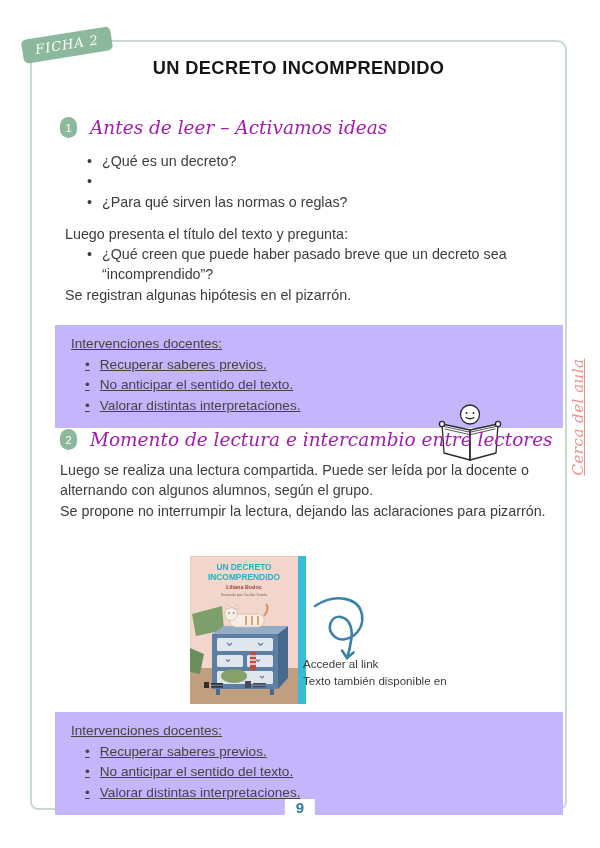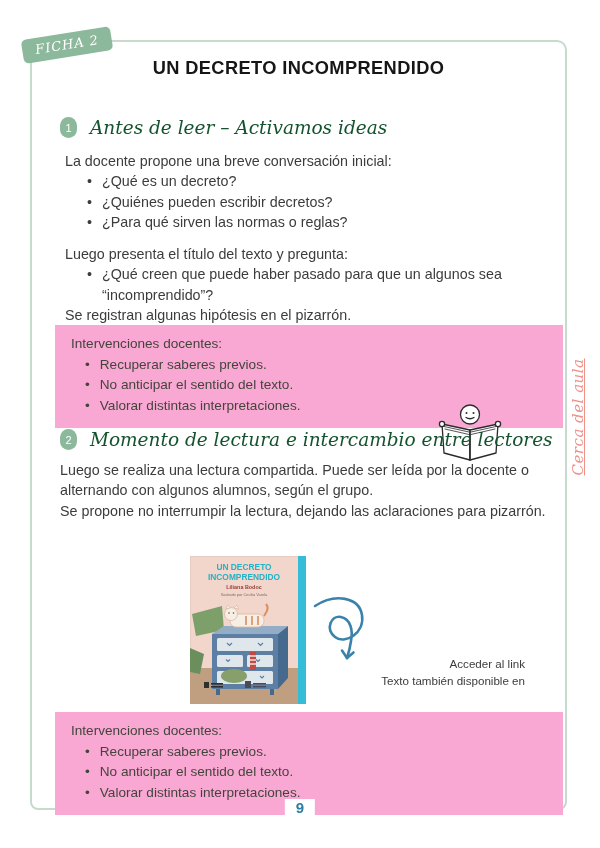--- a/index.html
+++ b/index.html
@@ -16,32 +16,32 @@
 
   .doc-title { left:30px; top:57px; width:537px; text-align:center;
     font-weight:bold; font-size:19px; letter-spacing:.4px; color:#161616;
     transform:scaleX(.96); }
 
   .section-row { display:flex; align-items:center; gap:13px; }
   .sec-badge { width:17px; height:21px; border-radius:9px; background:#8cb89c;
     color:#fff; font-size:11px; display:flex; align-items:center; justify-content:center;
     flex:0 0 auto; font-family:"Liberation Sans",sans-serif; }
   .sec-heading { font-family:"DejaVu Serif", serif; font-style:italic;
-    font-size:18.5px; color:#14532d; white-space:nowrap; }
+    font-size:18.5px; color:#a21caf; white-space:nowrap; }
 
   .body-text { font-size:14.3px; line-height:1.42; color:#3c3c3c; }
   .bullets { list-style:none; }
   .bullets li { display:flex; gap:10px; padding-left:22px; }
   .bullets .dot { flex:0 0 auto; }
 
-  .ybox { left:55px; width:508px; background:#f9a8d4; padding:9px 16px 11px;
-    font-size:13.6px; line-height:1.52; color:#45443c; }
+  .ybox { left:55px; width:508px; background:#c4b5fd; padding:9px 16px 11px;
+    font-size:13.6px; line-height:1.52; color:#45443c;text-decoration:underline; }
   .ybox .bullets li { padding-left:14px; }
 
-  .note { text-align:right; font-size:11.6px; line-height:1.45; color:#3c3c3c; }
+  .note { text-align:left; font-size:11.6px; line-height:1.45; color:#3c3c3c; }
 
   .side-label { left:488px; top:408px; width:180px; text-align:center;
     transform:rotate(-90deg); transform-origin:center;
     font-family:"DejaVu Serif", serif; font-style:italic; font-size:15px;
     color:#ee9189; text-decoration:underline; letter-spacing:.5px; }
 
   .page-num { left:50%; top:799px; transform:translateX(-50%);
     background:#ffffff; padding:0 11px; color:#2c7da0; font-weight:bold;
     font-size:15px; z-index:3; }
 
@@ -57,40 +57,38 @@
 </div>
 
 <div class="abs doc-title">UN DECRETO INCOMPRENDIDO</div>
 
 <div class="abs section-row" style="left:60px; top:117px;">
   <span class="sec-badge">1</span>
   <span class="sec-heading">Antes de leer – Activamos ideas</span>
 </div>
 
 <div class="abs body-text" style="left:65px; top:151px; width:500px;">
-  <p>La docente propone una breve conversación inicial:</p>
   <ul class="bullets">
     <li>
         <span class="dot">•</span>
         <span>¿Qué es un decreto?</span>
       </li>
     <li>
         <span class="dot">•</span>
-        <span>¿Quiénes pueden escribir decretos?</span>
       </li>
     <li>
         <span class="dot">•</span>
         <span>¿Para qué sirven las normas o reglas?</span>
       </li>
   </ul>
   <p style="margin-top:12px;">Luego presenta el título del texto y pregunta:</p>
   <ul class="bullets">
     <li>
         <span class="dot">•</span>
-        <span>¿Qué creen que puede haber pasado para que un algunos sea “incomprendido”?</span>
+        <span>¿Qué creen que puede haber pasado breve que un decreto sea “incomprendido”?</span>
       </li>
   </ul>
   <p>Se registran algunas hipótesis en el pizarrón.</p>
 </div>
 
 <div class="abs ybox" style="top:325px;">
   <p>Intervenciones docentes:</p>
   <ul class="bullets">
     <li>
         <span class="dot">•</span>

